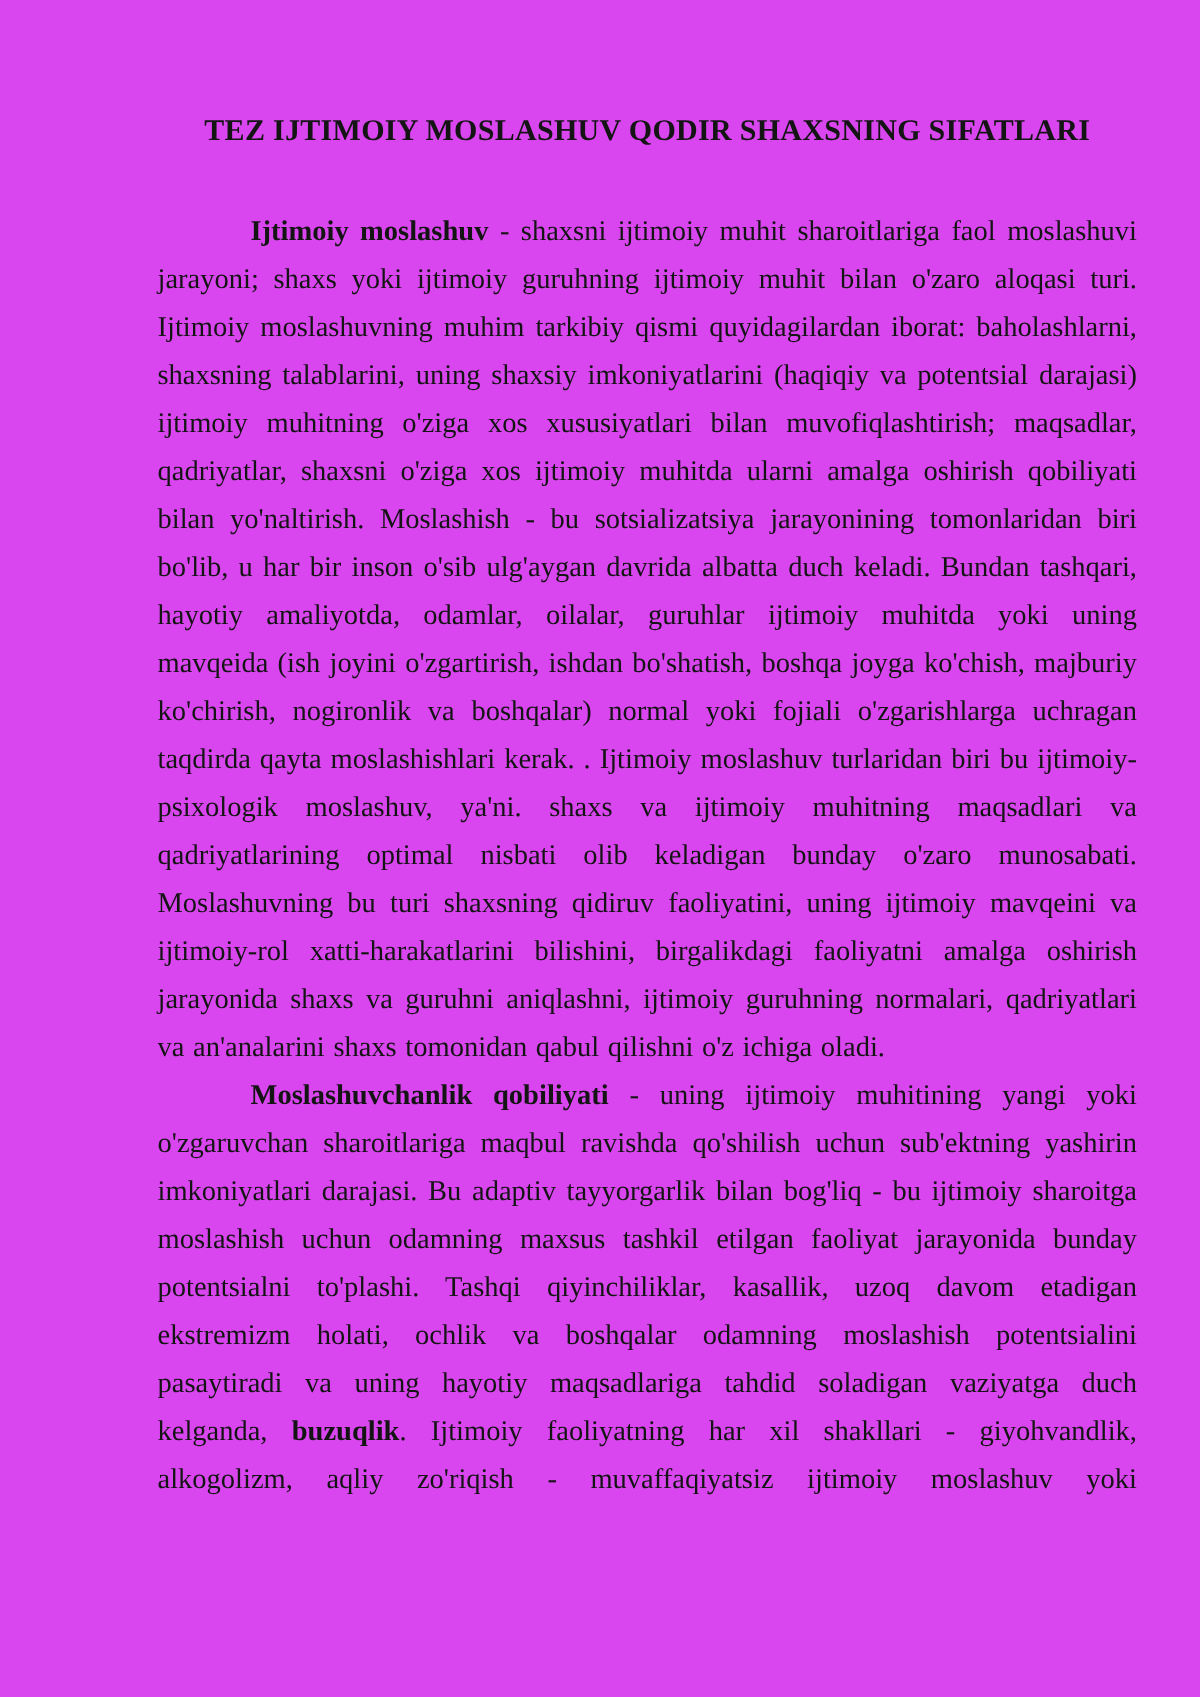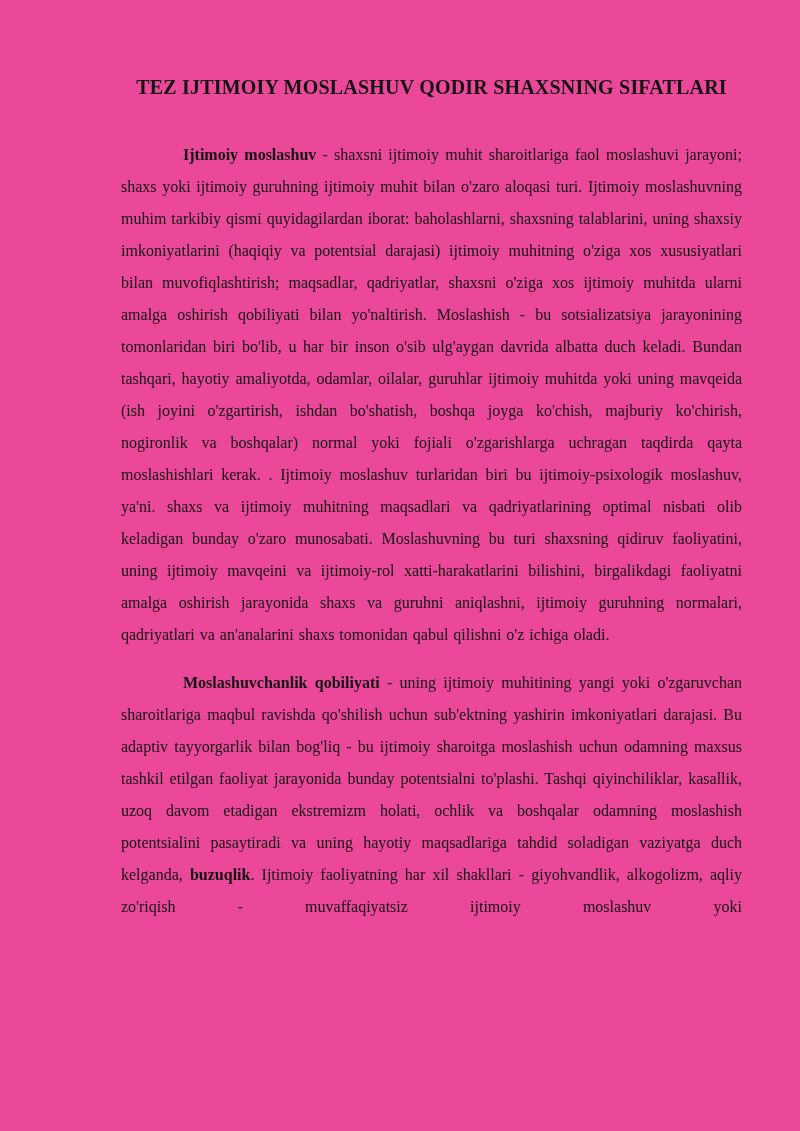--- a/index.html
+++ b/index.html
@@ -4,41 +4,41 @@
 <style>
   html, body {
     margin: 0;
     padding: 0;
     background: #ffffff;
   }
   .page {
     position: relative;
     width: 800px;
     height: 1131px;
-    background: #ec4899;
+    background: #d946ef;
     box-sizing: border-box;
     padding: 71px 42px 0 105px;
     overflow: hidden;
     font-family: "Liberation Serif", "DejaVu Serif", serif;
     color: #141414;
   }
   .doc-title {
     font-family: "Liberation Serif", "DejaVu Serif", serif;
     font-size: 20px;
     line-height: 32px;
     font-weight: bold;
     text-align: center;
     letter-spacing: 0.2px;
     margin: 0 0 36px 0;
     color: #141414;
   }
   .para {
-    font-size: 16px;
+    font-size: 19px;
     line-height: 32px;
-    margin: 16px;
+    margin: 0;
     text-align: justify;
     text-indent: 62px;
     word-spacing: 1px;
     color: #141414;
   }
   .para.justify-last {
     text-align-last: justify;
   }
   .b {
     font-weight: bold;

